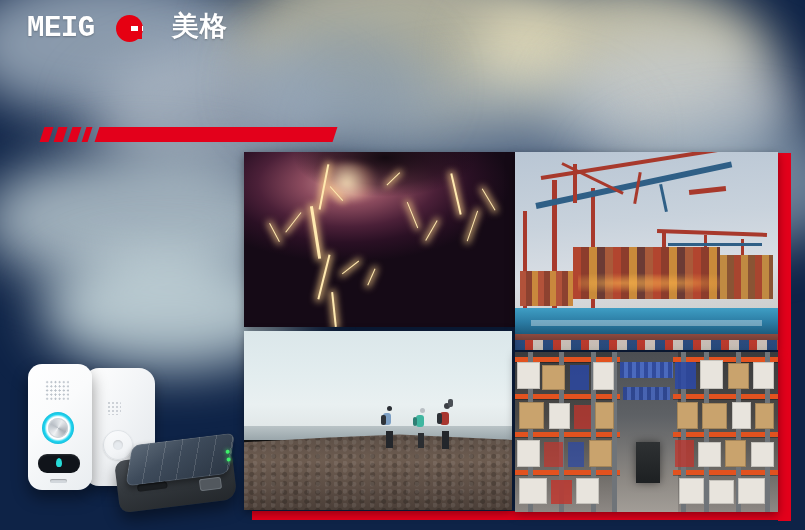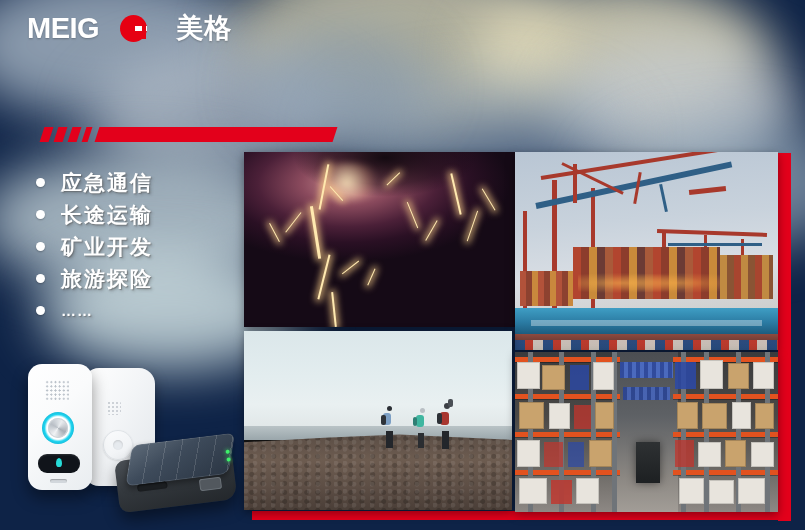--- a/index.html
+++ b/index.html
@@ -40,21 +40,21 @@
   .c3{left:470px;top:-20px;width:300px;height:150px;background:rgba(226,219,186,.85);}
   .c4{left:560px;top:40px;width:240px;height:130px;background:rgba(196,203,208,.8);}
   .c5{left:90px;top:55px;width:260px;height:120px;background:rgba(188,198,208,.7);}
   .c6{left:330px;top:75px;width:300px;height:120px;background:rgba(150,170,192,.55);}
   .c7{left:-20px;top:150px;width:320px;height:140px;background:rgba(205,220,224,.75);}
   .c8{left:600px;top:120px;width:260px;height:130px;background:rgba(170,190,205,.6);}
   .c9{left:40px;top:250px;width:260px;height:120px;background:rgba(216,232,234,.8);}
   .c10{left:250px;top:30px;width:180px;height:110px;background:rgba(125,150,178,.55);}
 
   
-  .logo{position:absolute;left:27px;top:14px;display:flex;align-items:center;gap:21px;}
+  .logo{position:absolute;left:27px;top:14px;display:flex;align-items:center;gap:21px;font-family:Liberation Mono, monospace;}
   .logo-m{
     font-size:29px;font-weight:700;color:#ffffff;letter-spacing:-0.5px;
     text-shadow:0 1px 2px rgba(0,0,0,.25);line-height:1;
   }
   .logo-g{
     position:relative;display:inline-block;width:27px;height:27px;
   }
   .logo-g .disc{
     position:absolute;left:0;top:0;width:27px;height:27px;border-radius:50%;
     background:#e60012;
@@ -299,42 +299,20 @@
 
 
   <div class="accent">
     <i class="t1"></i>
       <i class="t2"></i>
       <i class="t3"></i>
       <i class="t4"></i>
       <i class="tbig"></i>
   </div>
 
-  <div class="bullets">
-    <div class="bullet-row">
-      <span class="dot"></span>
-      <span class="bullet-label">应急通信</span>
-    </div>
-    <div class="bullet-row">
-      <span class="dot"></span>
-      <span class="bullet-label">长途运输</span>
-    </div>
-    <div class="bullet-row">
-      <span class="dot"></span>
-      <span class="bullet-label">矿业开发</span>
-    </div>
-    <div class="bullet-row">
-      <span class="dot"></span>
-      <span class="bullet-label">旅游探险</span>
-    </div>
-    <div class="bullet-row">
-      <span class="dot"></span>
-      <span class="bullet-label dots">……</span>
-    </div>
-  </div>
 
   <div class="products">
     <div class="dev-back">
       <span class="grill"></span>
         <span class="ring"></span>
     </div>
     <div class="dev-front">
       <span class="speaker"></span>
       <span class="halo"></span>
       <span class="knob"></span>

